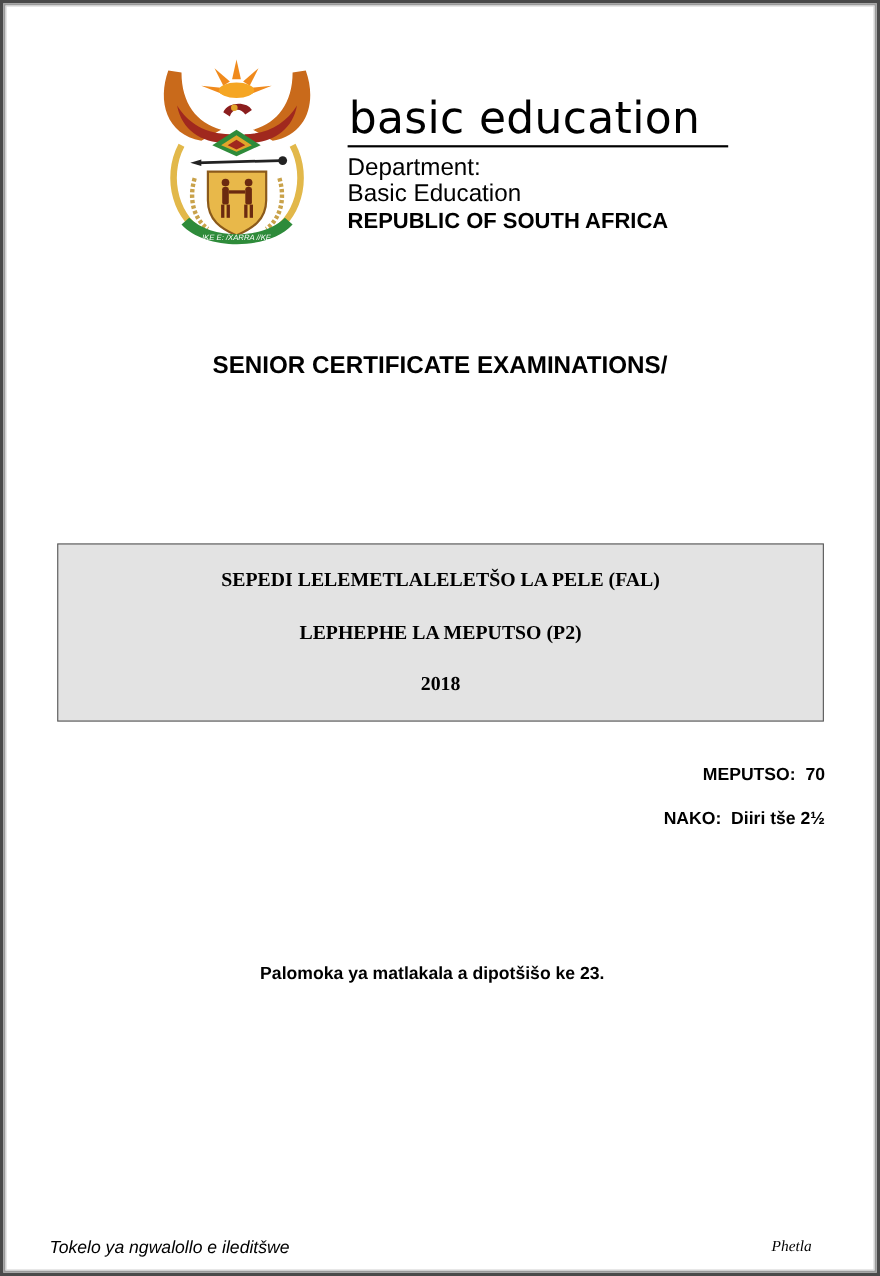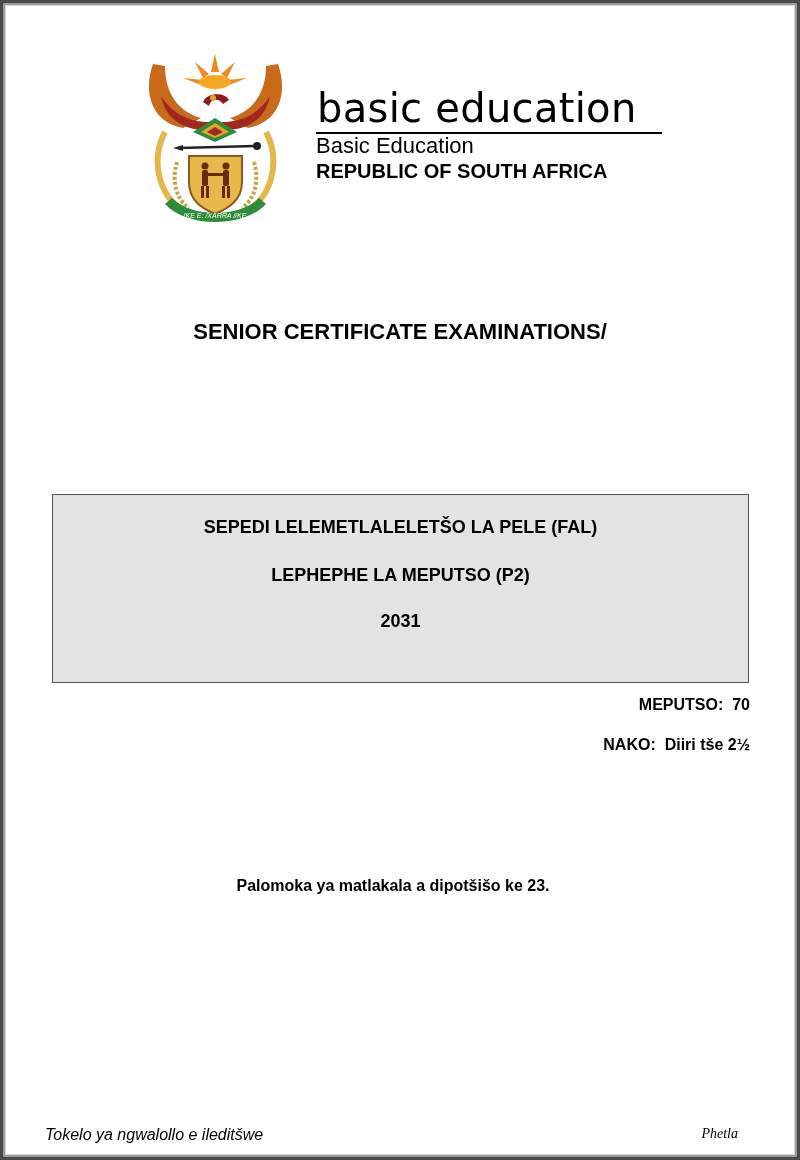--- a/index.html
+++ b/index.html
@@ -11,21 +11,21 @@
   .crest { position: absolute; left: 143px; top: 52px; width: 145px; height: 178px; }
   .brand { position: absolute; left: 316px; top: 84px; width: 350px; }
   .brand-title { font-family: "DejaVu Sans", sans-serif; font-size: 40px; line-height: 48px; letter-spacing: 0.3px; font-weight: normal; margin-left: 1px; }
   .brand-rule { height: 2px; background: #000; width: 346px; margin-top: 0px; }
   .brand-line { font-size: 22px; line-height: 24px; }
   .brand-line1 { margin-top: 6px; }
   .brand-bold { font-weight: bold; font-size: 20px; line-height: 26px; }
 
   .exam-heading { position: absolute; left: 0; top: 318px; width: 800px; text-align: center; font-weight: bold; font-size: 22px; line-height: 28px; }
 
-  .subject-box { position: absolute; left: 52px; top: 494px; width: 697px; height: 189px; background: #e3e3e3; border: 1px solid #555; box-sizing: border-box; text-align: center; font-weight: bold; font-size: 18px; }
+  .subject-box { position: absolute; left: 52px; top: 494px; width: 697px; height: 162px; background: #e3e3e3; border: 1px solid #555; box-sizing: border-box; text-align: center; font-weight: bold; font-size: 18px; font-family: Liberation Serif, serif; }
   .subject-box .line { position: absolute; left: 0; width: 100%; }
   .subject-box .l1 { top: 22px; }
   .subject-box .l2 { top: 70px; }
   .subject-box .l3 { top: 116px; }
 
   .meta { position: absolute; right: 50px; text-align: right; font-weight: bold; font-size: 16px; }
   .meta-marks { top: 696px; }
   .meta-time { top: 736px; }
 
   .pages-note { position: absolute; left: 0; top: 877px; width: 786px; text-align: center; font-weight: bold; font-size: 16px; }
@@ -86,32 +86,33 @@
     <rect x="65" y="121" width="15" height="3"></rect>
   </g>
 
   <path d="M22,152 C44,176 101,176 123,152 L116,146 C96,166 49,166 29,146 Z" fill="#2e8b3a"></path>
   <text x="72" y="166" font-family="Liberation Sans, sans-serif" font-size="7" font-style="italic" fill="#fff" text-anchor="middle">!KE E: /XARRA //KE</text>
 </svg>
 
 <div class="brand">
   <div class="brand-title">basic education</div>
   <div class="brand-rule"></div>
+  <div class="brand-line brand-line1">Department:</div>
   <div class="brand-line">Basic Education</div>
   <div class="brand-bold">REPUBLIC OF SOUTH AFRICA</div>
 </div>
 
 <div class="exam-heading">
   <div>SENIOR CERTIFICATE EXAMINATIONS/</div>
 </div>
 
 <div class="subject-box">
   <div class="line l1">SEPEDI LELEMETLALELETŠO LA PELE (FAL)</div>
   <div class="line l2">LEPHEPHE LA MEPUTSO (P2)</div>
-  <div class="line l3">2031</div>
+  <div class="line l3">2018</div>
 </div>
 
 <div class="meta meta-marks">
   <span>MEPUTSO:</span>&nbsp;&nbsp;<span>70</span>
 </div>
 <div class="meta meta-time">
   <span>NAKO:</span>&nbsp;&nbsp;<span>Diiri tše 2½</span>
 </div>
 
 <div class="pages-note">Palomoka ya matlakala a dipotšišo ke 23.</div>

